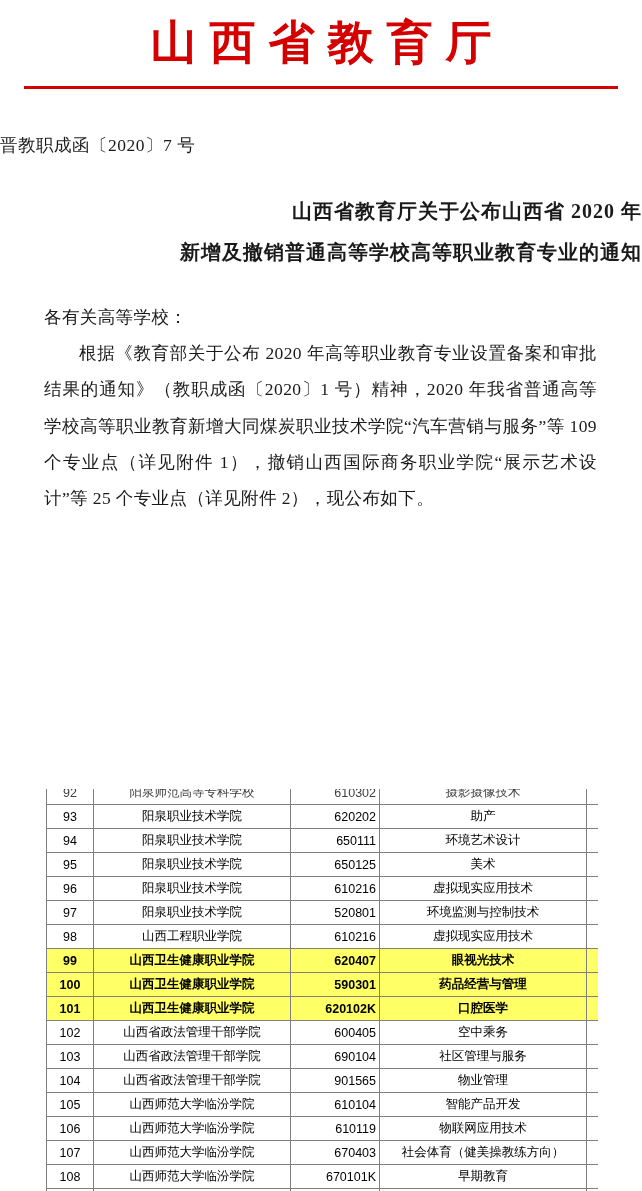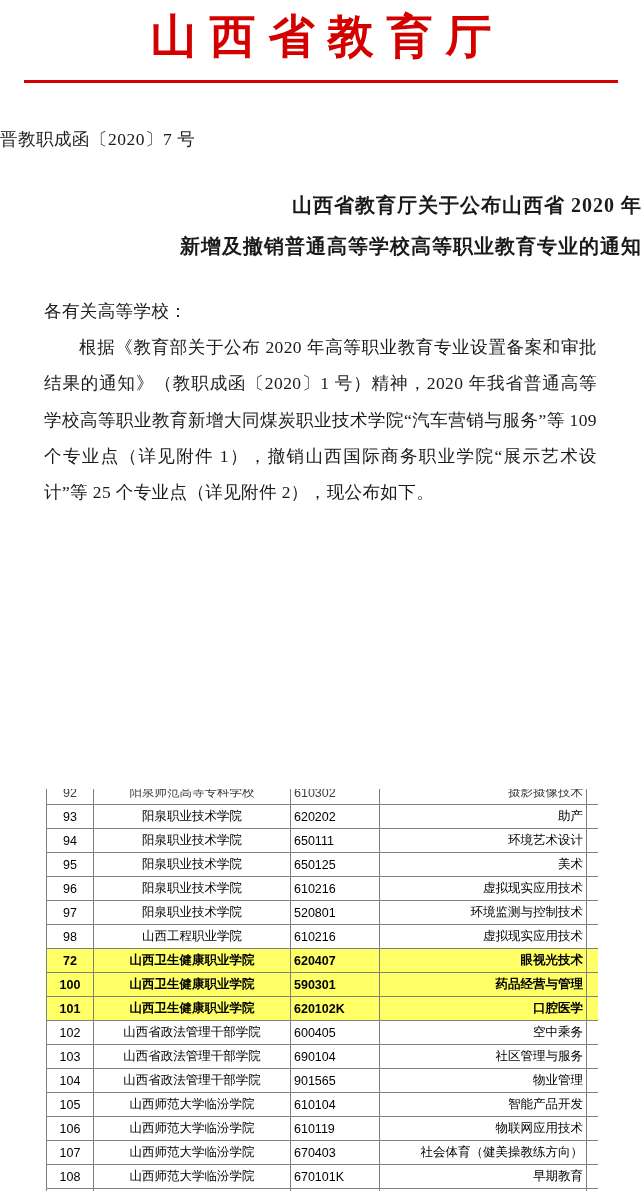--- a/index.html
+++ b/index.html
@@ -12,21 +12,21 @@
     height: 1191px;
     position: relative;
     font-family: "Liberation Serif", "DejaVu Serif", serif;
     color: #1a1a1a;
     overflow: hidden;
   }
 
   
   .masthead {
     text-align: center;
-    padding-top: 8px;
+    padding-top: 14px;
   }
   .masthead-title {
     color: #d40000;
     font-size: 46px;
     font-weight: bold;
     letter-spacing: 13px;
     line-height: 1.25;
     text-indent: 13px;
     font-family: "Liberation Serif", "DejaVu Serif", serif;
   }
@@ -91,22 +91,22 @@
   table.data td {
     border: 1px solid #808080;
     padding: 2px 3px;
     height: 19px;
     color: #000;
     white-space: nowrap;
     overflow: hidden;
   }
   .col-no     { width: 40px;  text-align: center; }
   .col-school { width: 190px; text-align: center; }
-  .col-code   { width: 82px;  text-align: left; }
-  .col-major  { width: 200px; text-align: right; padding-left: 6px; }
+  .col-code   { width: 82px;  text-align: right; }
+  .col-major  { width: 200px; text-align: center; padding-left: 6px; }
   .col-len    { width: 40px;  text-align: center; }
   tr.highlight td {
     background: #ffff66;
     font-weight: bold;
   }
   tr.clipped td {
     color: #3d3d3d;
   }
   
   .clip-mask {
@@ -184,21 +184,21 @@
           <td class="col-len">3</td>
         </tr>
         <tr>
           <td class="col-no">98</td>
           <td class="col-school">山西工程职业学院</td>
           <td class="col-code">610216</td>
           <td class="col-major">虚拟现实应用技术</td>
           <td class="col-len">3</td>
         </tr>
         <tr class="highlight">
-          <td class="col-no">72</td>
+          <td class="col-no">99</td>
           <td class="col-school">山西卫生健康职业学院</td>
           <td class="col-code">620407</td>
           <td class="col-major">眼视光技术</td>
           <td class="col-len">3</td>
         </tr>
         <tr class="highlight">
           <td class="col-no">100</td>
           <td class="col-school">山西卫生健康职业学院</td>
           <td class="col-code">590301</td>
           <td class="col-major">药品经营与管理</td>

